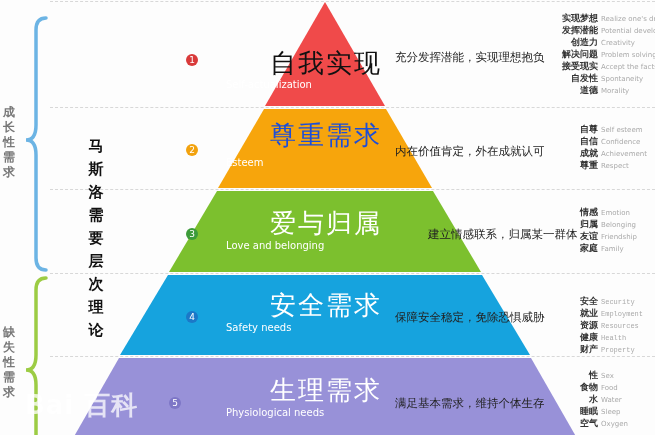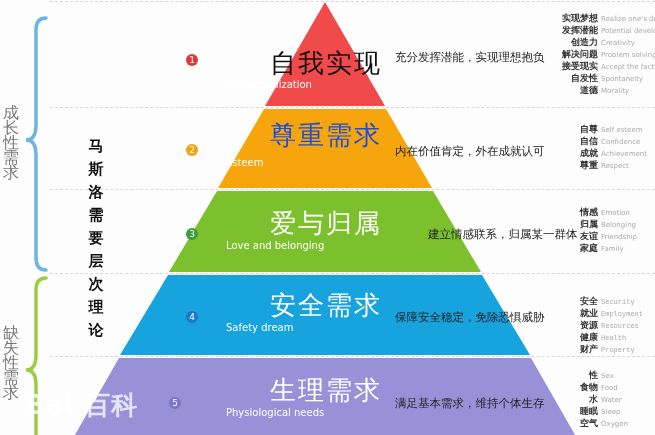--- a/index.html
+++ b/index.html
@@ -7,22 +7,22 @@
       width: 655px; height: 435px; overflow: hidden; position: relative;
       background: #fdfdfd;
       font-family: "DejaVu Sans", "Liberation Sans", sans-serif;
     }
     .divider {
       position: absolute; left: 50px; right: 0; height: 0;
       border-top: 1px dashed #d8d8d8;
     }
     svg.pyramid { position: absolute; left: 0; top: 0; }
     .side-label {
-      position: absolute; width: 14px; font-size: 16px; line-height: 15px;
-      color: #777; text-align: left; word-break: break-all;
+      position: absolute; width: 14px; font-size: 12px; line-height: 15px;
+      color: #777; text-align: left; word-break: break-all; font-weight: bold;
     }
     .main-title {
       position: absolute; left: 85px; top: 135px; width: 22px;
       font-size: 15px; line-height: 23px; font-weight: bold; color: #111;
       text-align: center; word-break: break-all;
     }
     .layer-title {
       position: absolute; text-align: center; width: 200px;
       font-size: 26px; letter-spacing: 2px; line-height: 30px;
     }
@@ -81,21 +81,21 @@
 <div class="layer-title" style="left:226px; top:48px; color:#111;">自我实现</div>
 <div class="layer-sub" style="left:226px; top:79px; color:#fff;">Self-actualization</div>
 
 <div class="layer-title" style="left:226px; top:120px; color:#1d4ed8;">尊重需求</div>
 <div class="layer-sub" style="left:226px; top:157px; color:#fff;">Esteem</div>
 
 <div class="layer-title" style="left:226px; top:208px; color:#fff;">爱与归属</div>
 <div class="layer-sub" style="left:226px; top:240px; color:#fff;">Love and belonging</div>
 
 <div class="layer-title" style="left:226px; top:290px; color:#fff;">安全需求</div>
-<div class="layer-sub" style="left:226px; top:322px; color:#fff;">Safety dream</div>
+<div class="layer-sub" style="left:226px; top:322px; color:#fff;">Safety needs</div>
 
 <div class="layer-title" style="left:226px; top:375px; color:#fff;">生理需求</div>
 <div class="layer-sub" style="left:226px; top:407px; color:#fff;">Physiological needs</div>
 
 <div class="desc" style="left:395px; top:50px;">充分发挥潜能，实现理想抱负</div>
 <div class="desc" style="left:395px; top:144px;">内在价值肯定，外在成就认可</div>
 <div class="desc" style="left:395px; top:227px;margin-left:33px;">建立情感联系，归属某一群体</div>
 <div class="desc" style="left:395px; top:310px;">保障安全稳定，免除恐惧威胁</div>
 <div class="desc" style="left:395px; top:396px;">满足基本需求，维持个体生存</div>
 

